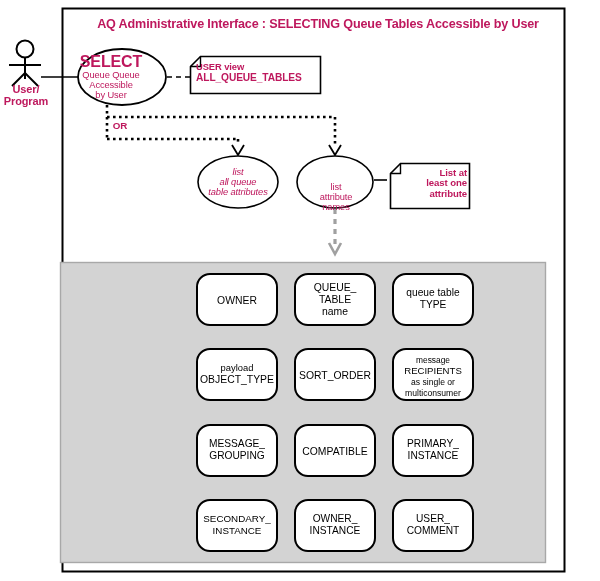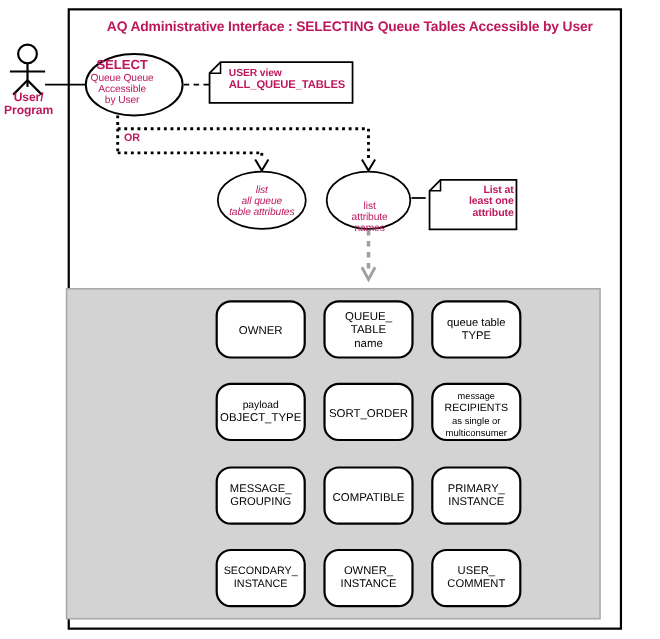--- a/index.html
+++ b/index.html
@@ -46,29 +46,28 @@
     width: 52px;
     font-size: 11px;
     font-weight: bold;
   }
   #uc-select-label {
     left: 73px;
     top: 53px;
     width: 76px;
     font-size: 9.3px;
   }
-  #uc-select-label b { font-size: 12px; }
+  #uc-select-label b { font-size: 16px; }
   #note-userview-label {
     left: 196px;
     top: 61px;
     width: 120px;
     font-size: 10.2px;
     font-weight: bold;
     text-align: left;
-    margin-left: 12px;
   }
   #note-userview-label .small { font-weight: bold; font-size: 9.4px; }
   #or-label {
     left: 110px;
     top: 121px;
     width: 20px;
     font-size: 9.8px;
     font-weight: bold;
     text-align: center;
   }

